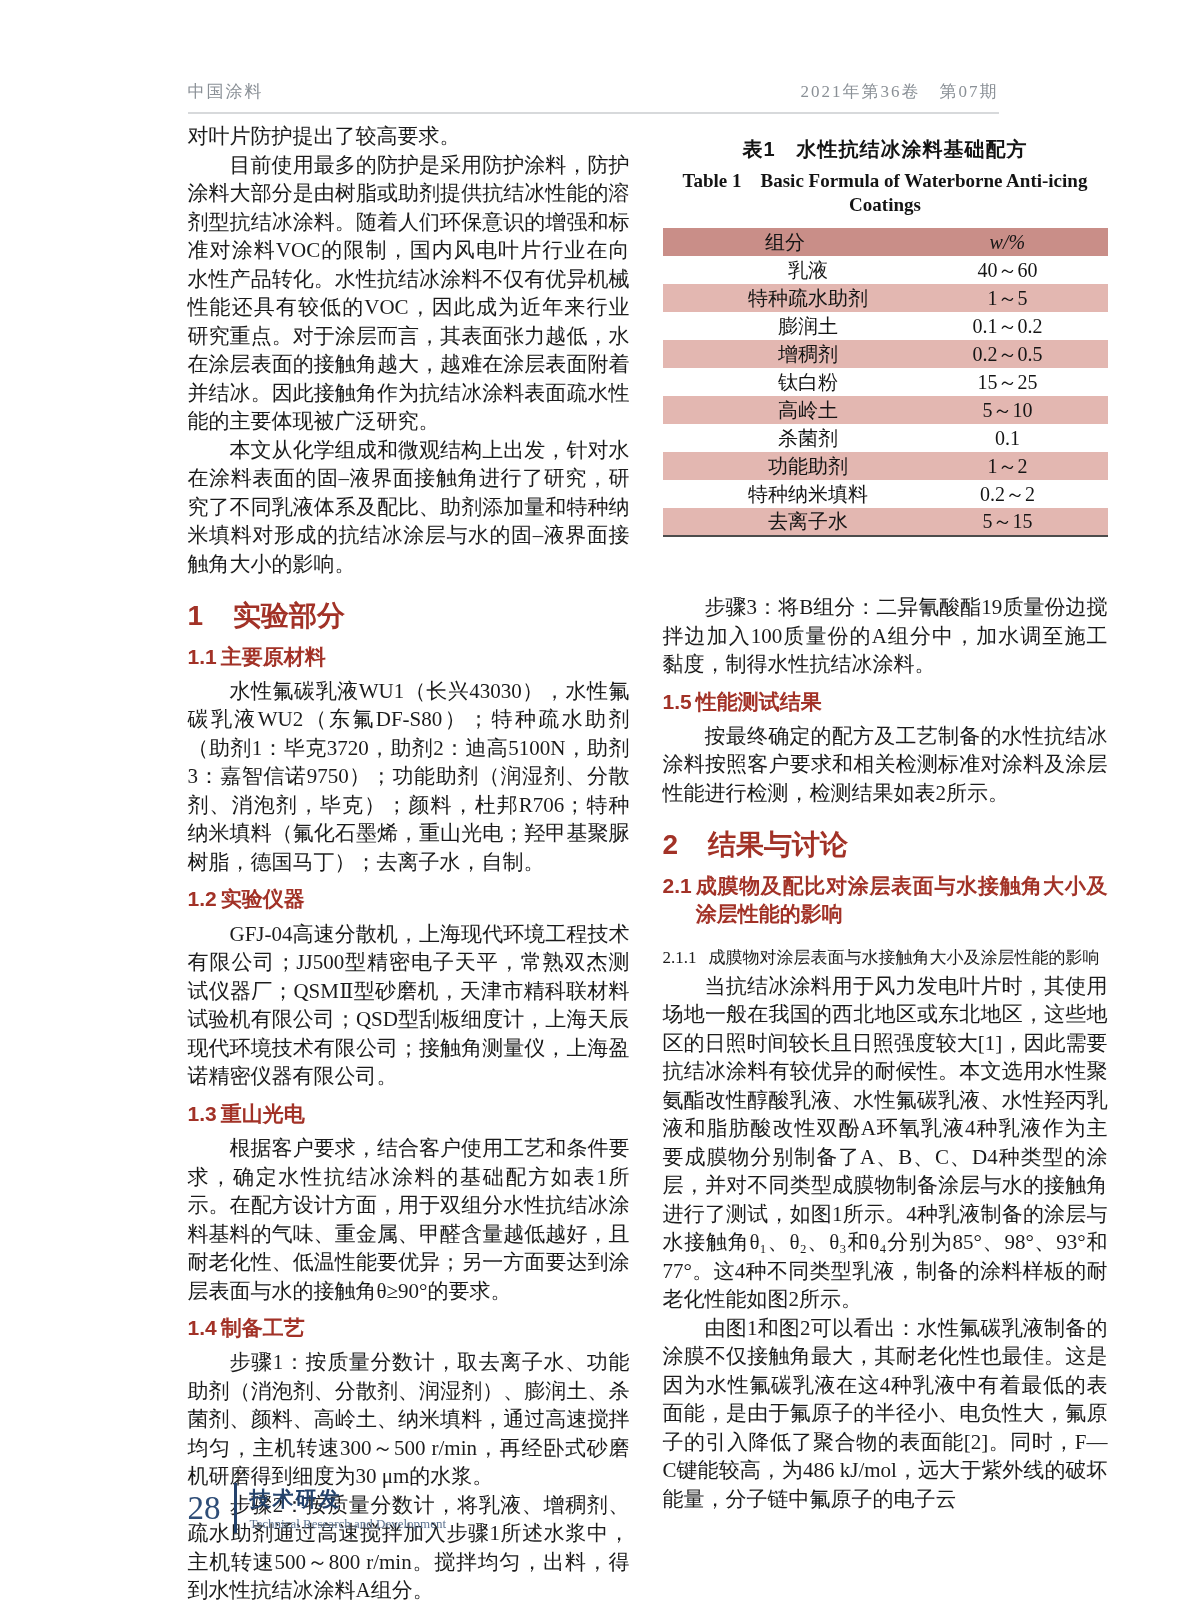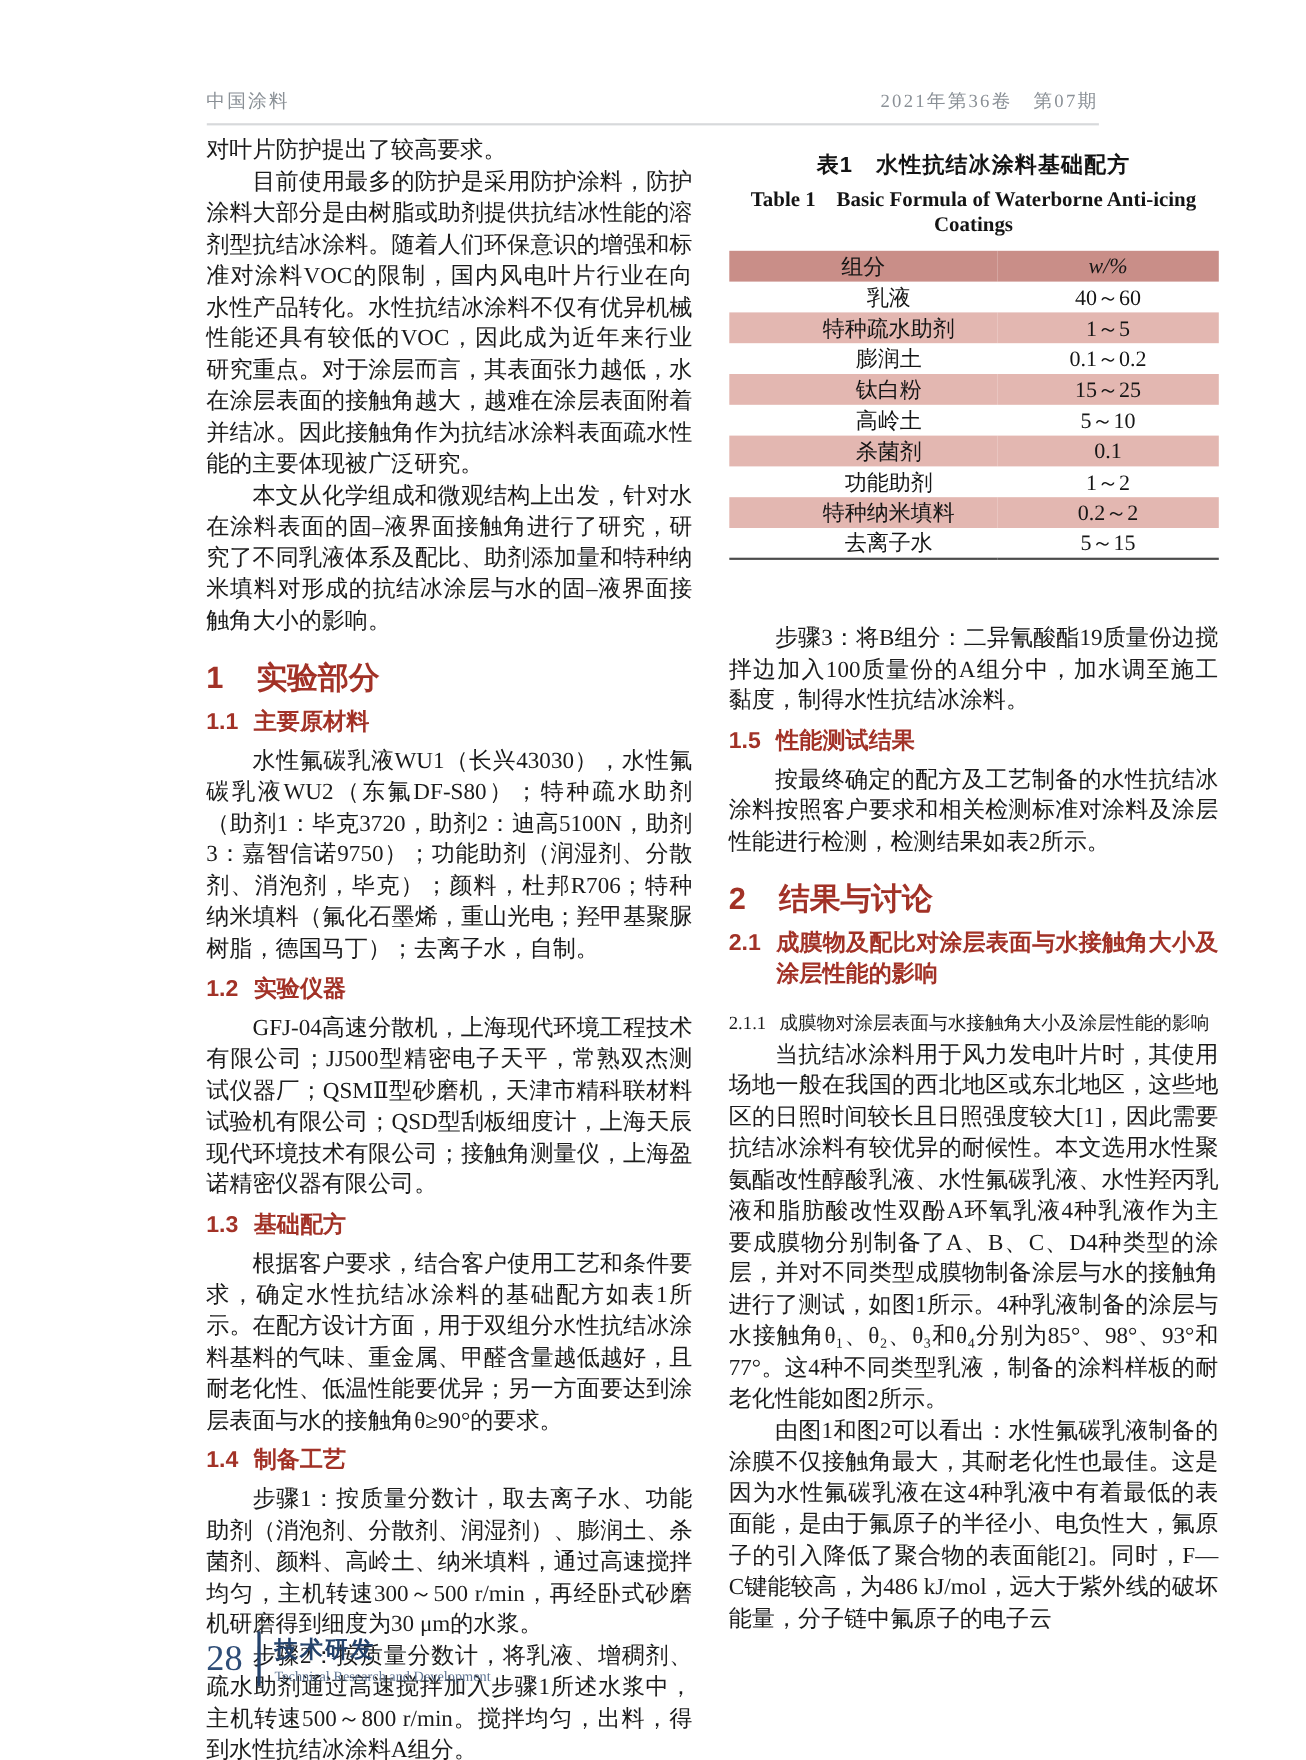--- a/index.html
+++ b/index.html
@@ -43,21 +43,21 @@
   }
   p.noindent{text-indent:0;}
   
   .h1{
     display:flex;gap:30px;align-items:baseline;
     font-family:"Liberation Sans","DejaVu Sans",sans-serif;
     font-weight:bold;font-size:28px;color:var(--red);
     margin:21px 0 10px 0;line-height:1.2;
   }
   .h2{
-    display:flex;gap:14px;align-items:baseline;
+    display:flex;gap:4px;align-items:baseline;
     font-family:"Liberation Sans","DejaVu Sans",sans-serif;
     font-weight:bold;font-size:21px;color:var(--red);
     margin:9px 0 6px 0;line-height:1.35;
   }
   .h2 .t{flex:1;text-align:justify;}
   .h3{
     display:flex;gap:12px;align-items:baseline;
     font-size:17px;color:var(--ink);
     margin:2px 0 2px 0;line-height:1.35;
   }
@@ -125,21 +125,21 @@
       <p class="body">水性氟碳乳液WU1（长兴43030），水性氟碳乳液WU2（东氟DF-S80）；特种疏水助剂（助剂1：毕克3720，助剂2：迪高5100N，助剂3：嘉智信诺9750）；功能助剂（润湿剂、分散剂、消泡剂，毕克）；颜料，杜邦R706；特种纳米填料（氟化石墨烯，重山光电；羟甲基聚脲树脂，德国马丁）；去离子水，自制。</p>
 
       <div class="h2">
         <span>1.2</span>
         <span class="t">实验仪器</span>
       </div>
       <p class="body">GFJ-04高速分散机，上海现代环境工程技术有限公司；JJ500型精密电子天平，常熟双杰测试仪器厂；QSMⅡ型砂磨机，天津市精科联材料试验机有限公司；QSD型刮板细度计，上海天辰现代环境技术有限公司；接触角测量仪，上海盈诺精密仪器有限公司。</p>
 
       <div class="h2">
         <span>1.3</span>
-        <span class="t">基础配方</span>
+        <span class="t">重山光电</span>
       </div>
       <p class="body">根据客户要求，结合客户使用工艺和条件要求，确定水性抗结冰涂料的基础配方如表1所示。在配方设计方面，用于双组分水性抗结冰涂料基料的气味、重金属、甲醛含量越低越好，且耐老化性、低温性能要优异；另一方面要达到涂层表面与水的接触角θ≥90°的要求。</p>
 
       <div class="h2">
         <span>1.4</span>
         <span class="t">制备工艺</span>
       </div>
       <p class="body">步骤1：按质量分数计，取去离子水、功能助剂（消泡剂、分散剂、润湿剂）、膨润土、杀菌剂、颜料、高岭土、纳米填料，通过高速搅拌均匀，主机转速300～500 r/min，再经卧式砂磨机研磨得到细度为30 μm的水浆。</p>
       <p class="body">步骤2：按质量分数计，将乳液、增稠剂、疏水助剂通过高速搅拌加入步骤1所述水浆中，主机转速500～800 r/min。搅拌均匀，出料，得到水性抗结冰涂料A组分。</p>
     </div>
@@ -161,20 +161,24 @@
               <td class="c-comp">乳液</td>
               <td class="c-val">40～60</td>
             </tr>
             <tr>
               <td class="c-comp">特种疏水助剂</td>
               <td class="c-val">1～5</td>
             </tr>
             <tr>
               <td class="c-comp">膨润土</td>
               <td class="c-val">0.1～0.2</td>
+            </tr>
+            <tr>
+              <td class="c-comp">增稠剂</td>
+              <td class="c-val">0.2～0.5</td>
             </tr>
             <tr>
               <td class="c-comp">钛白粉</td>
               <td class="c-val">15～25</td>
             </tr>
             <tr>
               <td class="c-comp">高岭土</td>
               <td class="c-val">5～10</td>
             </tr>
             <tr>

